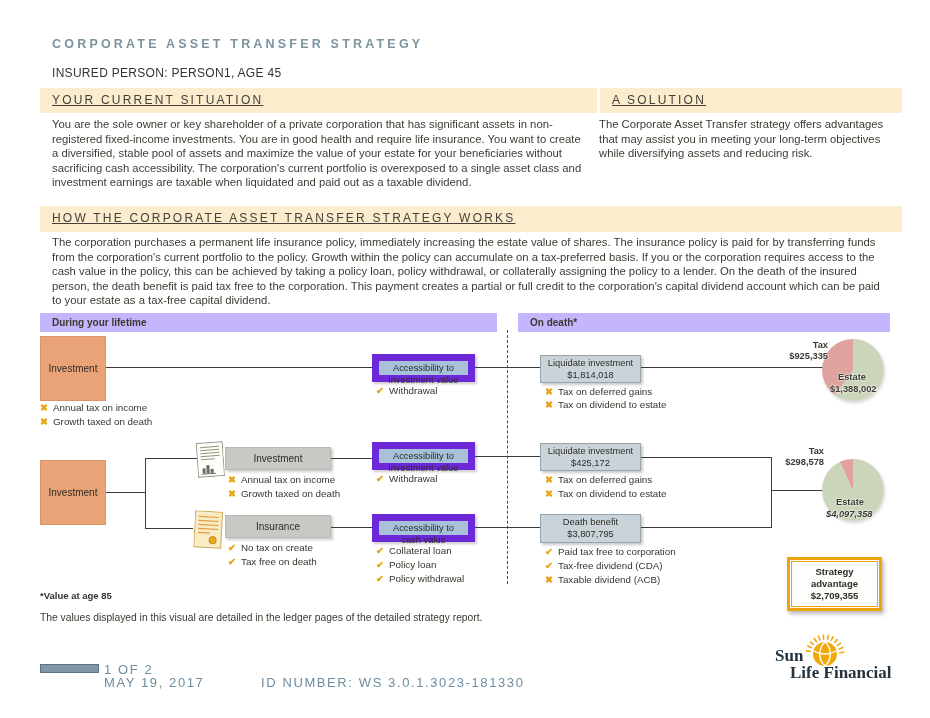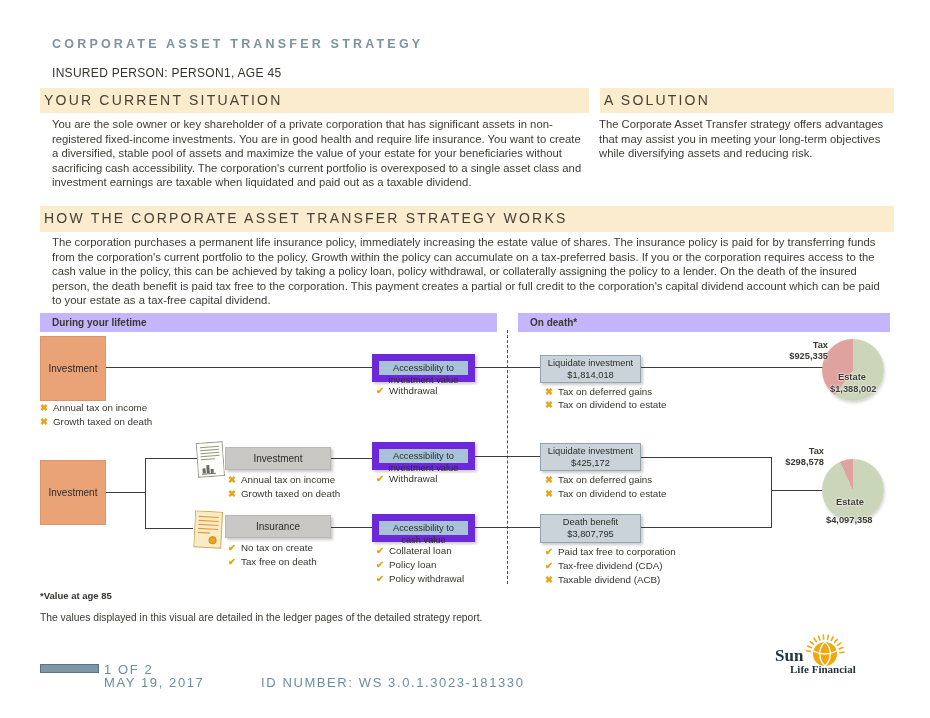--- a/index.html
+++ b/index.html
@@ -2,21 +2,21 @@
 <html><head>
 <meta charset="utf-8">
 <style>
   html,body{margin:0;padding:0;}
   body{width:930px;height:718px;background:#ffffff;font-family:"Liberation Sans",sans-serif;position:relative;overflow:hidden;color:#3e3b33;}
   .abs{position:absolute;}
   
   .doc-title{left:52px;top:37px;font-size:12.5px;letter-spacing:3.2px;color:#7d93a0;font-weight:600;}
   .insured{left:52px;top:66px;font-size:12px;color:#35332d;letter-spacing:.3px;}
   .band{background:#faeccd;}
-  .band-head{font-size:14px;letter-spacing:2.2px;color:#45413a;line-height:25px;padding-left:4px;white-space:nowrap;overflow:hidden;}
+  .band-head{font-size:12px;letter-spacing:2.2px;color:#45413a;line-height:25px;padding-left:12px;white-space:nowrap;overflow:hidden;text-decoration:underline;}
   .para{font-size:11.3px;line-height:14.5px;color:#3e3b33;text-align:left;}
   
   #diagram{left:0;top:312px;width:930px;height:286px;}
   .subband{height:19px;background:#c4b5fd;font-size:10px;font-weight:bold;color:#3b382f;line-height:19px;padding-left:12px;box-sizing:border-box;}
   .hline{position:absolute;height:1px;background:#3c3c3c;}
   .vline{position:absolute;width:1px;background:#3c3c3c;}
   .dashline{position:absolute;width:0;border-left:1px dashed #4a4a4a;}
   .node{position:absolute;text-align:center;box-sizing:border-box;font-size:9.3px;line-height:11.5px;color:#2e2d28;box-shadow:1.5px 1.5px 2.5px rgba(70,70,70,.28);}
   .orangebox{background:#e9a377;border:1px solid #dc9468;display:flex;align-items:center;justify-content:center;font-size:10px;box-shadow:none;}
   .bluebox{background:#a6c1d8;border:7px solid #6d28d9;padding-top:2px;}
@@ -27,21 +27,21 @@
   .pie{position:absolute;width:62px;height:62px;border-radius:50%;box-shadow:1px 2px 3px rgba(90,90,90,.25);}
   .pielabel{position:absolute;font-size:9.3px;font-weight:bold;color:#3b3a33;white-space:nowrap;text-shadow:0 0 2px #fff,0 0 2px #fff;}
   .adv-outer{position:absolute;left:787px;top:245px;width:89px;border:3px solid #efa40e;background:#fdfdfb;box-shadow:2px 3px 4px rgba(60,60,60,.35);}
   .adv-inner{margin:1px;border:1px solid #efa40e;text-align:center;font-size:9.5px;font-weight:bold;line-height:12px;padding:4px 2px;color:#2e2d28;}
   
   .footnote1{left:40px;top:590px;font-size:9.5px;font-weight:600;color:#35332d;}
   .footnote2{left:40px;top:612px;font-size:10.3px;color:#3c3931;}
   .pagebar{left:40px;top:664px;width:57px;height:7px;background:#7e96a6;border:1px solid #5c7383;}
   .ftext{font-size:13px;letter-spacing:1.6px;color:#6d8da1;white-space:nowrap;text-align:right;}
   .logo-sun-word{left:775px;top:646px;font-family:"Liberation Serif",serif;font-size:17px;font-weight:600;color:#23333f;}
-  .logo-life{left:790px;top:663px;font-family:"Liberation Serif",serif;font-size:11px;font-weight:600;color:#23333f;}
+  .logo-life{left:790px;top:663px;font-family:"Liberation Serif",serif;font-size:17px;font-weight:600;color:#23333f;}
   .rot-l{transform:rotate(-4deg);}
   .rot-r{transform:rotate(3deg);}
 </style>
 </head>
 <body>
 
 <div class="abs doc-title">CORPORATE ASSET TRANSFER STRATEGY</div>
 <div class="abs insured">INSURED PERSON: PERSON1, AGE 45</div>
 
 <div class="abs band band-head" style="left:40px;top:88px;width:545px;height:25px;">YOUR CURRENT SITUATION</div>
@@ -222,22 +222,28 @@
 
   <div class="hline" style="left:641px;top:145px;width:131px;"></div>
   <div class="hline" style="left:641px;top:215px;width:131px;"></div>
   <div class="vline" style="left:771px;top:145px;height:71px;"></div>
   <div class="hline" style="left:771px;top:178px;width:52px;"></div>
 
   <div class="pie" style="left: 822px; top: 147px; background: conic-gradient(rgb(203, 213, 186) 0deg, rgb(203, 213, 186) 335.5deg, rgb(223, 162, 158) 335.5deg, rgb(223, 162, 158) 360deg);"></div>
   <div class="pielabel" style="left:776px;top:134px;width:48px;text-align:right;">Tax</div>
   <div class="pielabel" style="left:758px;top:145px;width:66px;text-align:right;">$298,578</div>
   <div class="pielabel" style="left:836px;top:185px;">Estate</div>
-  <div class="pielabel" style="left:826px;top:203px;">$4,097,358</div>
-
+  <div class="pielabel" style="left:826px;top:197px;font-style:italic;">$4,097,358</div>
+
+  <div class="adv-outer">
+    <div class="adv-inner">
+      <div>Strategy advantage</div>
+      <div>$2,709,355</div>
+    </div>
+  </div>
 </div>
 
 <div class="abs footnote1">*Value at age 85</div>
 <div class="abs footnote2">The values displayed in this visual are detailed in the ledger pages of the detailed strategy report.</div>
 
 <div class="abs pagebar"></div>
 <div class="abs ftext" style="left:104px;top:662px;">1 OF 2</div>
 <div class="abs ftext" style="left:104px;top:675px;">MAY 19, 2017</div>
 <div class="abs ftext" style="left:261px;top:675px;">ID NUMBER: WS 3.0.1.3023-181330</div>
 

